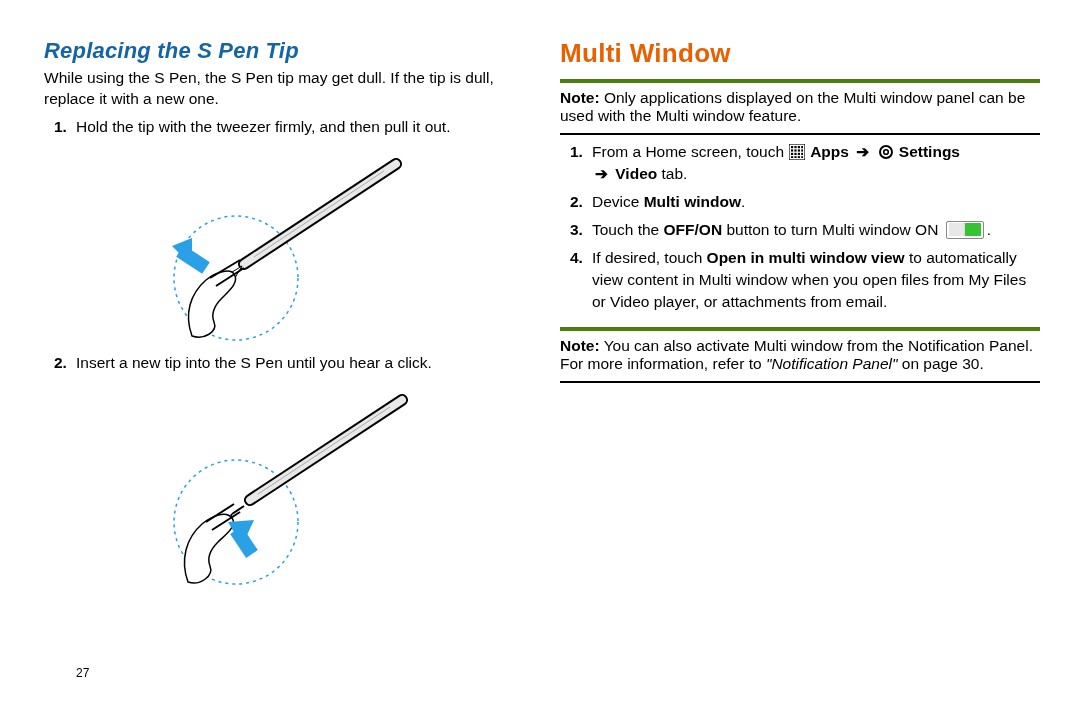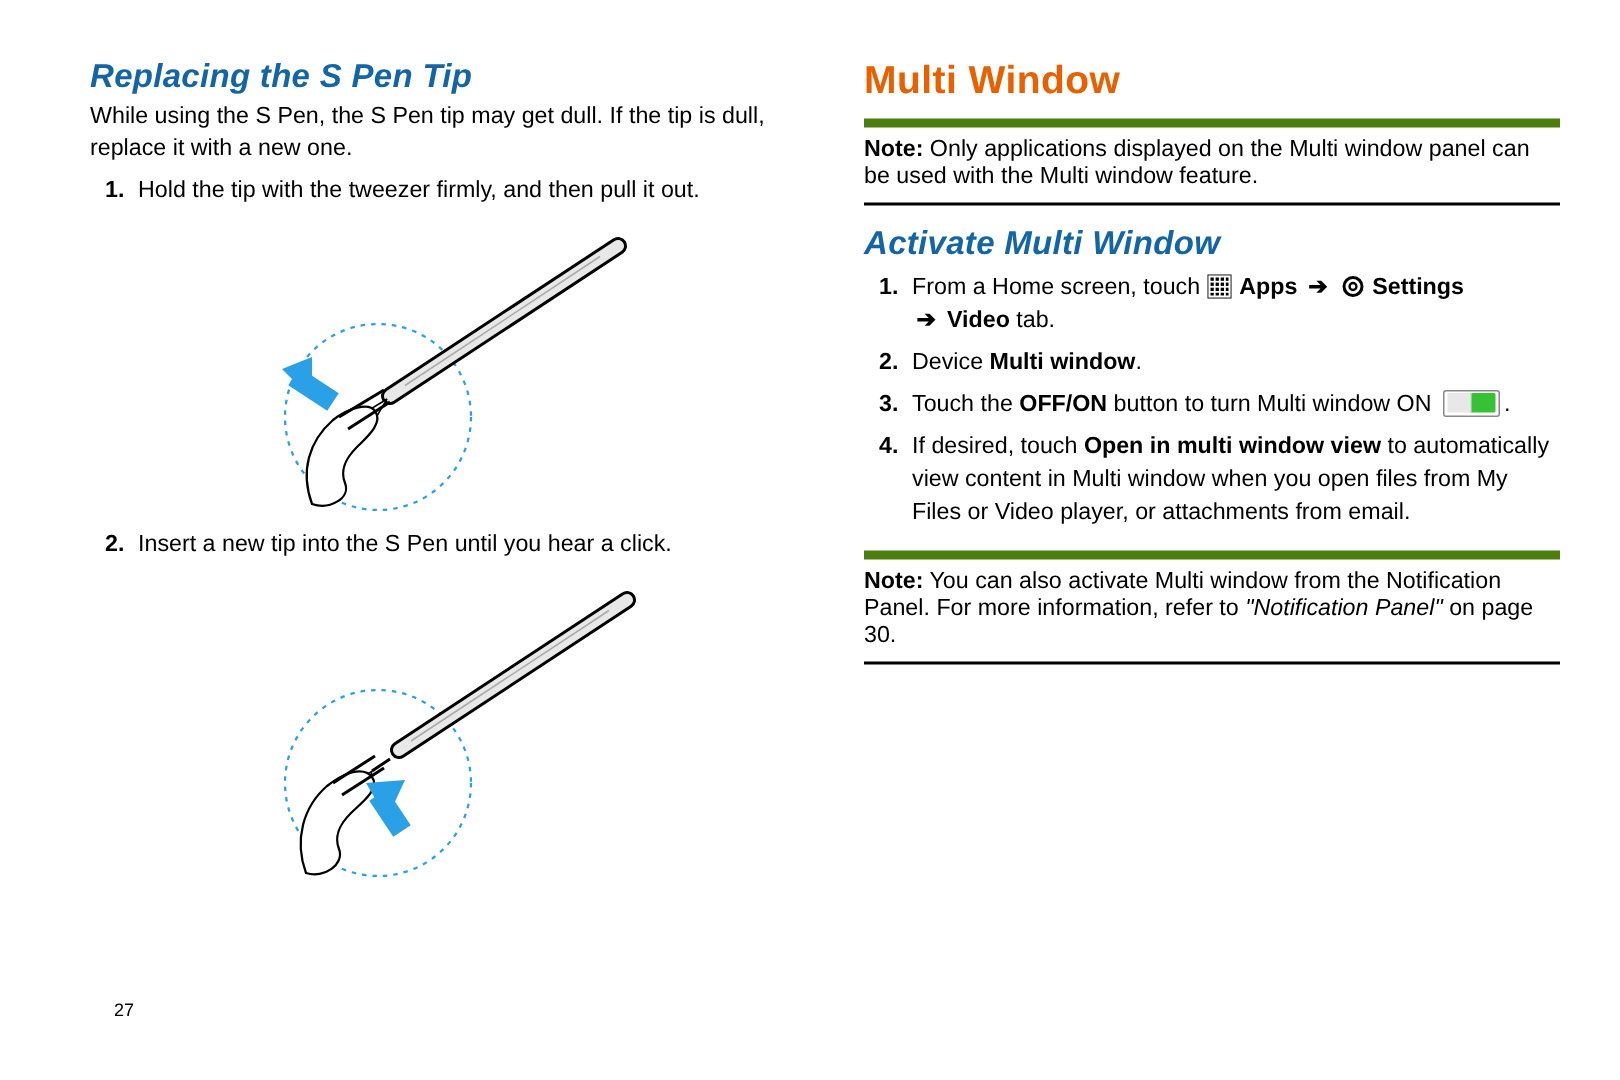--- a/index.html
+++ b/index.html
@@ -11,21 +11,21 @@
       color: #000;
       background: #fff;
       width: 1080px;
       height: 720px;
       position: relative;
     }
     .page {
       display: flex;
       width: 100%;
       height: 100%;
-      padding: 38px 40px 30px 60px;
+      padding: 38px 40px 30px 44px;
       gap: 36px;
     }
     .col {
       flex: 1;
       min-width: 0;
     }
     .col-left { flex: 0 0 480px; }
     .col-right { flex: 1; }
     h2.section-blue {
       color: #1365a6;
@@ -71,21 +71,21 @@
     }
     .figure svg { display: block; }
     .pagenum {
       position: absolute;
       left: 76px;
       bottom: 40px;
       font-size: 12px;
     }
     .bold { font-weight: 700; }
     .ital { font-style: italic; }
-    .note-rule { border-top: 6px solid #4d7c0f; margin: 10px 0 6px 0; padding-top: 6px;}
+    .note-rule { border-top: 4px solid #4d7c0f; margin: 10px 0 6px 0; padding-top: 6px;}
     .note-rule-bottom { border-bottom: 2px solid #000; padding-bottom: 8px; }
     .inline-icon {
       display: inline-block;
       vertical-align: -3px;
       margin: 0 1px;
     }
     .apps-grid {
       width: 16px; height: 16px;
     }
     .apps-grid svg { width: 16px; height: 16px; }
@@ -194,21 +194,20 @@
 
   </div>
 
   <div class="col col-right">
     <h1 class="section-orange">Multi Window</h1>
 
     <div class="note-rule note-rule-bottom">
       <span class="bold">Note:</span><span> Only applications displayed on the Multi window panel can be used with the Multi window feature.</span>
     </div>
 
-    <h2 class="section-blue" style="margin-top:12px;">Activate Multi Window</h2>
 
     <ol class="num">
       <li>
         <span class="no">1.</span>
         <span>
           <span>From a Home screen, touch </span><span class="inline-icon apps-grid"><svg viewBox="0 0 16 16">
                 <rect x="0" y="0" width="16" height="16" fill="none" stroke="#000" stroke-width="1.2"></rect>
                 <g fill="#000">
                   <rect x="2" y="2" width="2.2" height="2.2"></rect>
                   <rect x="5.4" y="2" width="2.2" height="2.2"></rect>

